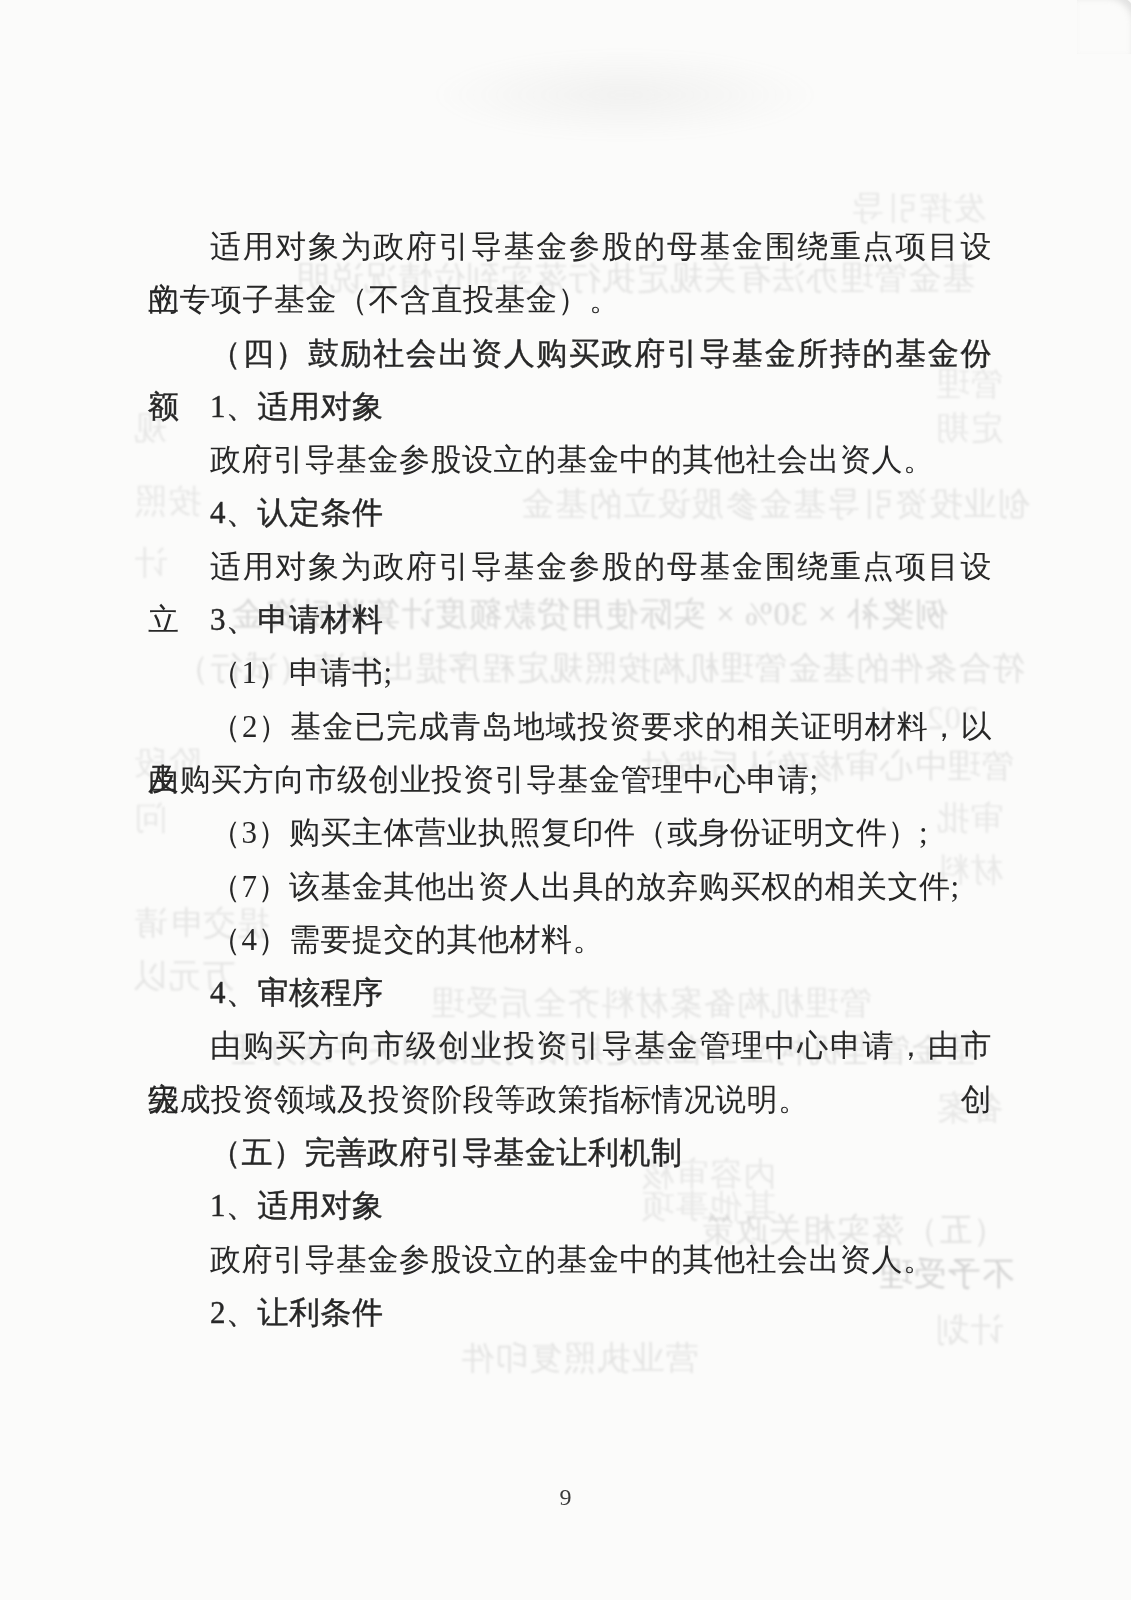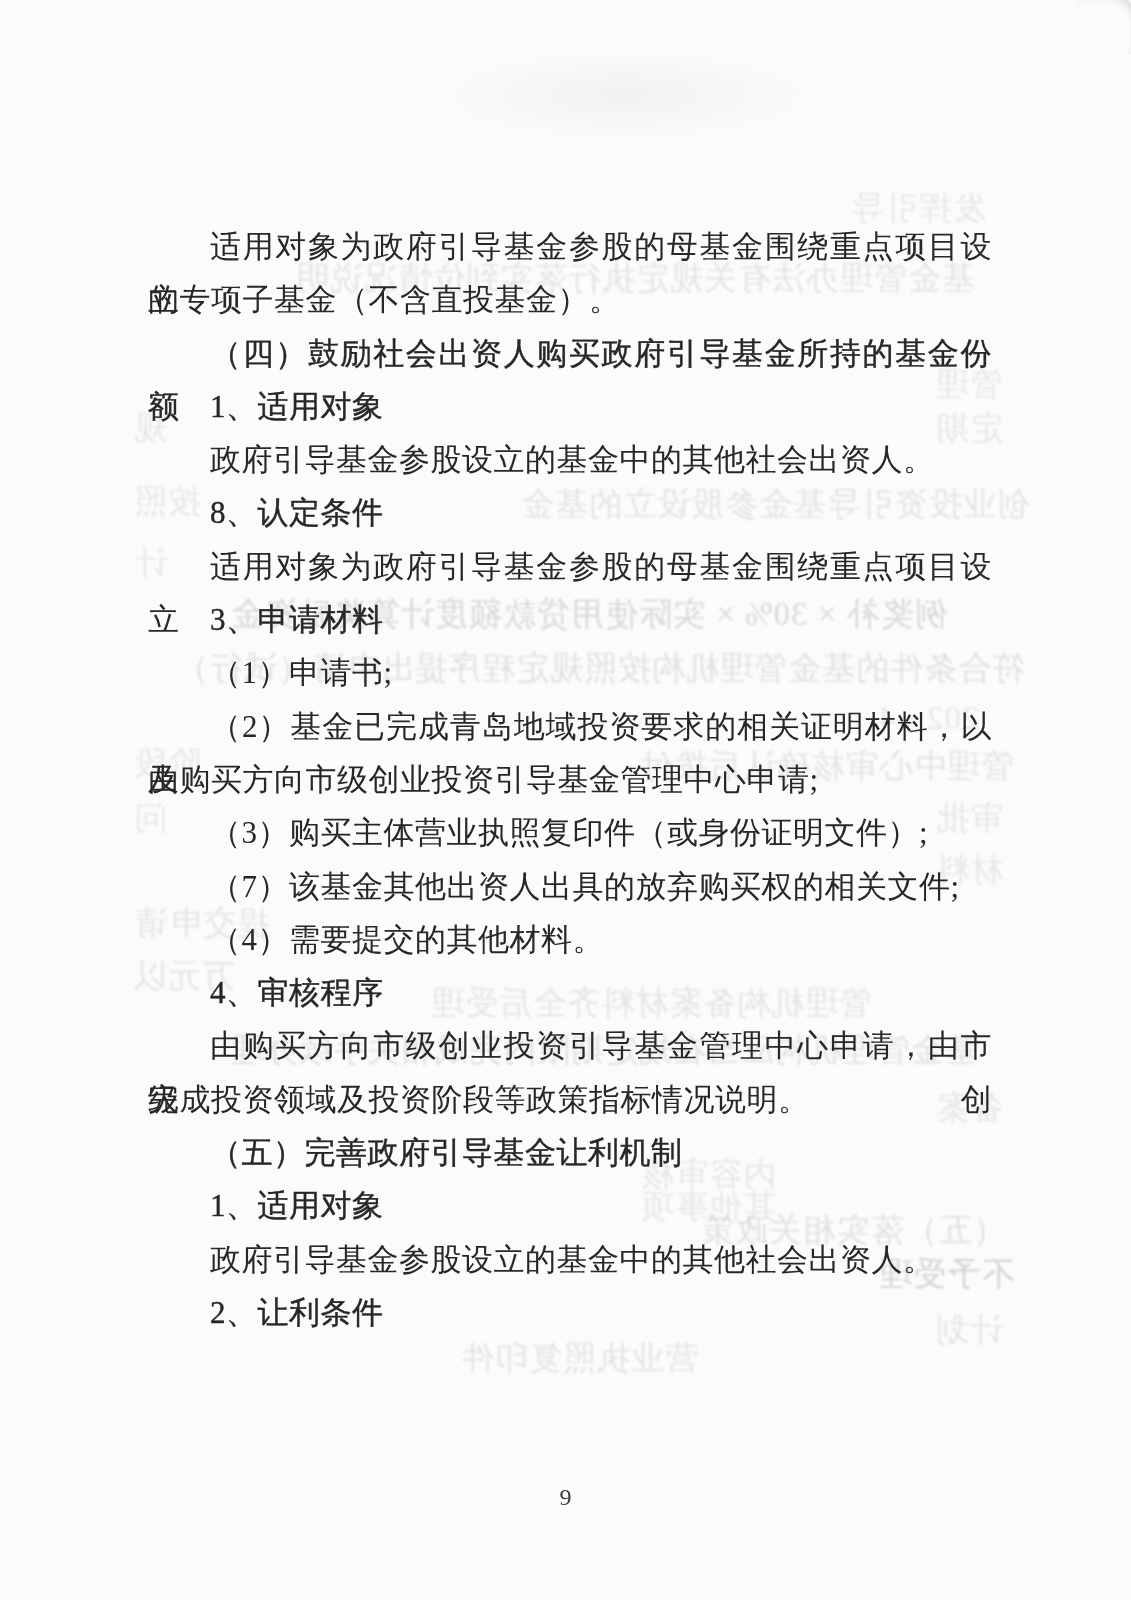--- a/index.html
+++ b/index.html
@@ -115,21 +115,21 @@
       <div class="bleed" style="left: 935px; top: 1312px; color: rgba(110, 110, 110, 0.15);">计划</div>
       <div class="bleed" style="left: 460px; top: 1340px; color: rgba(110, 110, 110, 0.16);">营业执照复印件</div>
     </div>
 
   <div class="text-block">
     <div class="line indent fill">适用对象为政府引导基金参股的母基金围绕重点项目设立</div>
     <div class="line">的专项子基金（不含直投基金）。</div>
     <div class="line indent bold fill">（四）鼓励社会出资人购买政府引导基金所持的基金份额</div>
     <div class="line indent bold">1、适用对象</div>
     <div class="line indent">政府引导基金参股设立的基金中的其他社会出资人。</div>
-    <div class="line indent bold">8、认定条件</div>
+    <div class="line indent bold">4、认定条件</div>
     <div class="line indent fill">适用对象为政府引导基金参股的母基金围绕重点项目设立</div>
     <div class="line indent bold">3、申请材料</div>
     <div class="line indent">（1）申请书;</div>
     <div class="line indent fill">（2）基金已完成青岛地域投资要求的相关证明材料，以及</div>
     <div class="line">由购买方向市级创业投资引导基金管理中心申请;</div>
     <div class="line indent">（3）购买主体营业执照复印件（或身份证明文件）;</div>
     <div class="line indent">（7）该基金其他出资人出具的放弃购买权的相关文件;</div>
     <div class="line indent">（4）需要提交的其他材料。</div>
     <div class="line indent bold">4、审核程序</div>
     <div class="line indent fill">由购买方向市级创业投资引导基金管理中心申请，由市级创</div>

